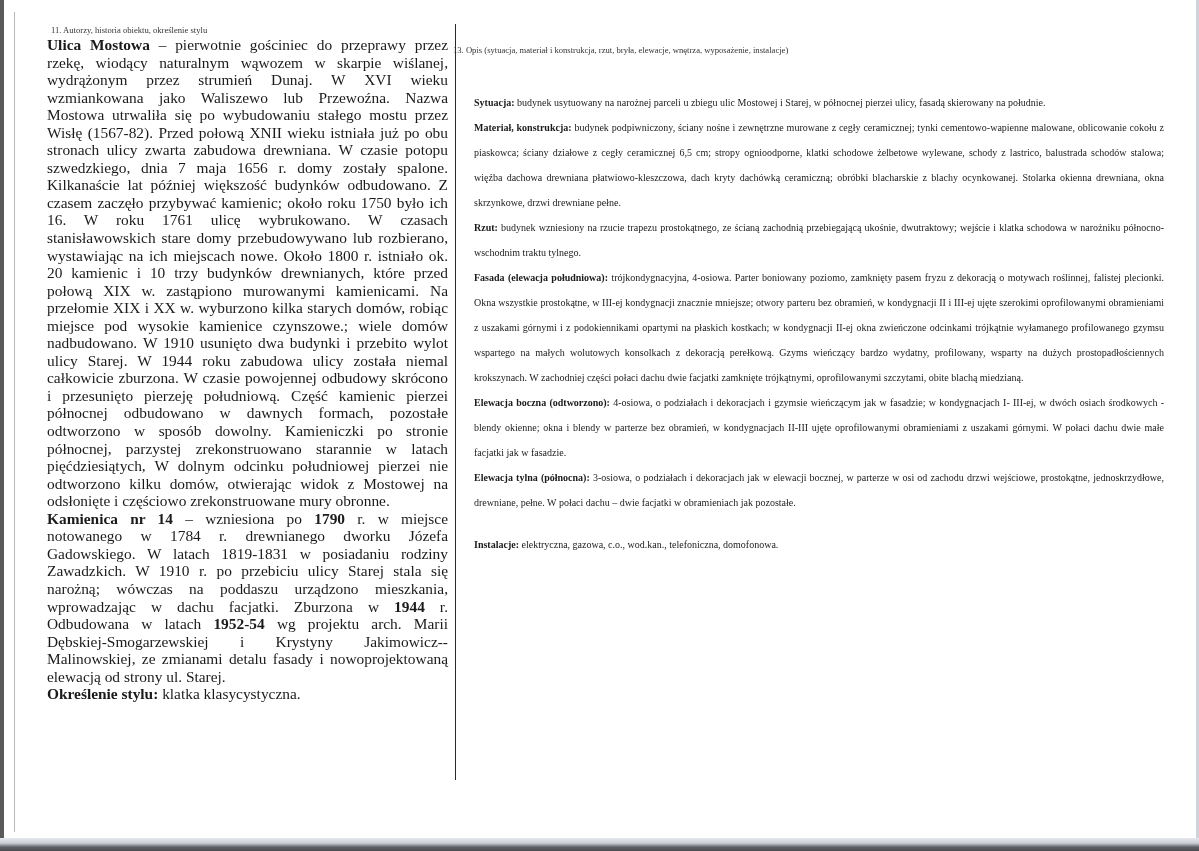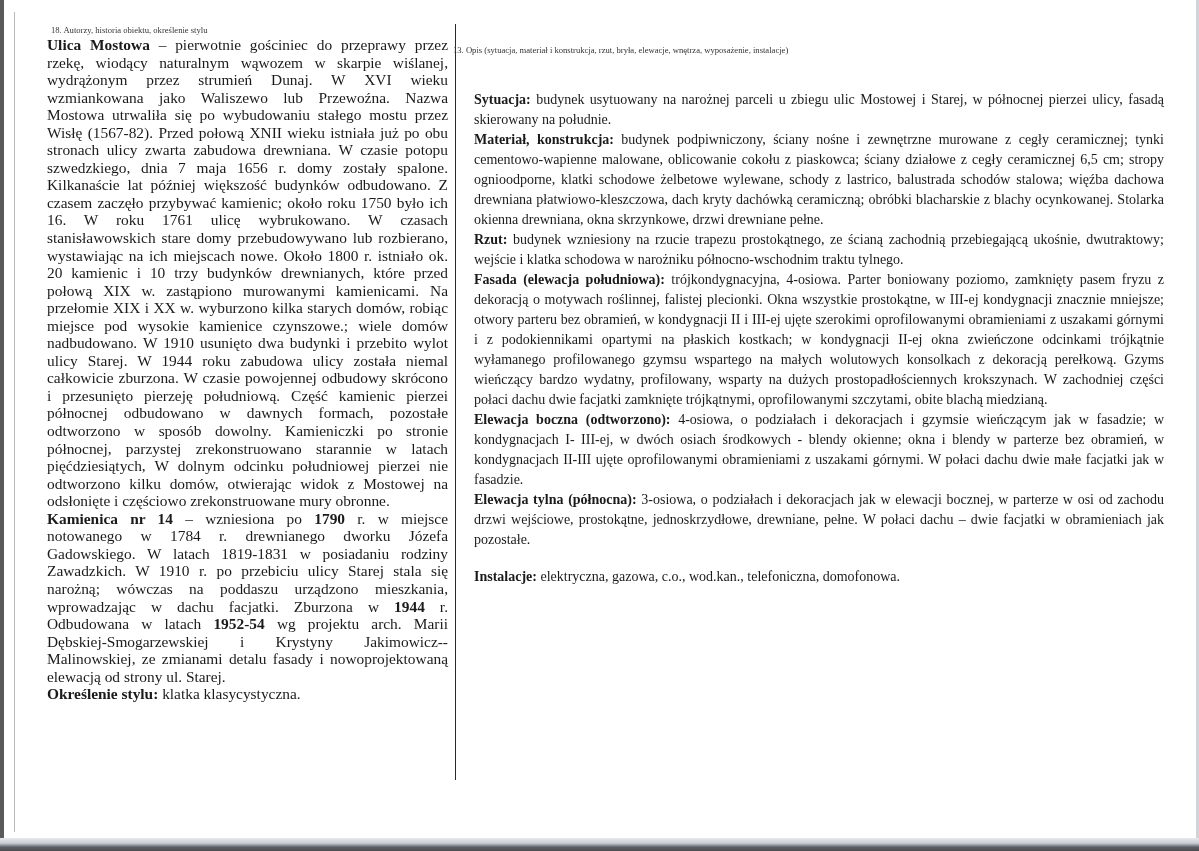--- a/index.html
+++ b/index.html
@@ -55,38 +55,38 @@
     white-space: nowrap;
   }
   .col-right .section-header { margin-left: -21px; margin-top: 20px; }
   .para {
     font-size: 15.4px;
     line-height: 17.55px;
     text-align: justify;
     margin: 0;
   }
   .col-right .para {
-    font-size: 14px;
-    line-height: 20px;
+    font-size: 10px;
+    line-height: 25px;
   }
   .para b { font-weight: bold; }
   .spacer-top { height: 34px; }
   .spacer-mid { height: 17px; }
 </style>
 </head>
 <body>
 
 <div class="scan-edge-left"></div>
 <div class="scan-edge-left2"></div>
 <div class="scan-edge-right"></div>
 <div class="scan-edge-bottom"></div>
 <div class="col-divider"></div>
 
 <section class="col-left">
-  <div class="section-header">18. Autorzy, historia obiektu, określenie stylu</div>
+  <div class="section-header">11. Autorzy, historia obiektu, określenie stylu</div>
 
   <p class="para"><b>Ulica Mostowa</b><span> – pierwotnie gościniec do przeprawy przez rzekę, wiodący naturalnym wąwozem w skarpie wiślanej, wydrążonym przez strumień Dunaj. W XVI wieku wzmiankowana jako Waliszewo lub Przewoźna.  Nazwa Mostowa utrwaliła się po wybudowaniu stałego mostu przez Wisłę (1567-82). Przed połową XNII wieku istniała już po obu stronach ulicy zwarta zabudowa drewniana. W czasie potopu szwedzkiego, dnia 7 maja 1656 r. domy zostały spalone. Kilkanaście lat później większość budynków odbudowano. Z czasem zaczęło przybywać kamienic; około roku 1750 było ich 16. W roku 1761 ulicę wybrukowano. W czasach stanisławowskich stare domy przebudowywano lub rozbierano, wystawiając na ich miejscach nowe. Około 1800 r. istniało ok. 20 kamienic i 10 trzy budynków drewnianych, które przed połową XIX w. zastąpiono murowanymi kamienicami. Na przełomie XIX i XX w. wyburzono kilka starych domów, robiąc miejsce pod wysokie  kamienice czynszowe.; wiele domów nadbudowano.  W 1910 usunięto dwa budynki i przebito wylot ulicy Starej. W 1944 roku zabudowa ulicy została niemal całkowicie zburzona. W czasie powojennej odbudowy skrócono i przesunięto pierzeję południową. Część kamienic pierzei północnej odbudowano w dawnych formach, pozostałe odtworzono w sposób dowolny. Kamieniczki po stronie północnej, parzystej zrekonstruowano starannie w latach pięćdziesiątych, W dolnym odcinku południowej pierzei nie odtworzono kilku domów,  otwierając widok z Mostowej na odsłonięte i częściowo zrekonstruowane mury obronne.</span></p>
 
   <p class="para"><b>Kamienica nr 14</b><span> – wzniesiona po </span><b>1790</b><span> r. w miejsce notowanego w 1784 r. drewnianego dworku Józefa Gadowskiego. W latach 1819-1831 w posiadaniu rodziny Zawadzkich. W 1910 r. po przebiciu ulicy Starej stala się narożną; wówczas na poddaszu urządzono mieszkania, wprowadzając w dachu facjatki. Zburzona w </span><b>1944</b><span> r. Odbudowana  w latach </span><b>1952-54</b><span> wg projektu arch. Marii Dębskiej-Smogarzewskiej i Krystyny Jakimowicz--Malinowskiej, ze zmianami detalu fasady i nowoprojektowaną elewacją od strony ul. Starej.</span></p>
 
   <p class="para"><b>Określenie stylu:</b><span> klatka klasycystyczna.</span></p>
 </section>
 
 <section class="col-right">
   <div class="section-header">13. Opis (sytuacja, materiał i konstrukcja, rzut, bryła, elewacje, wnętrza, wyposażenie, instalacje)</div>

